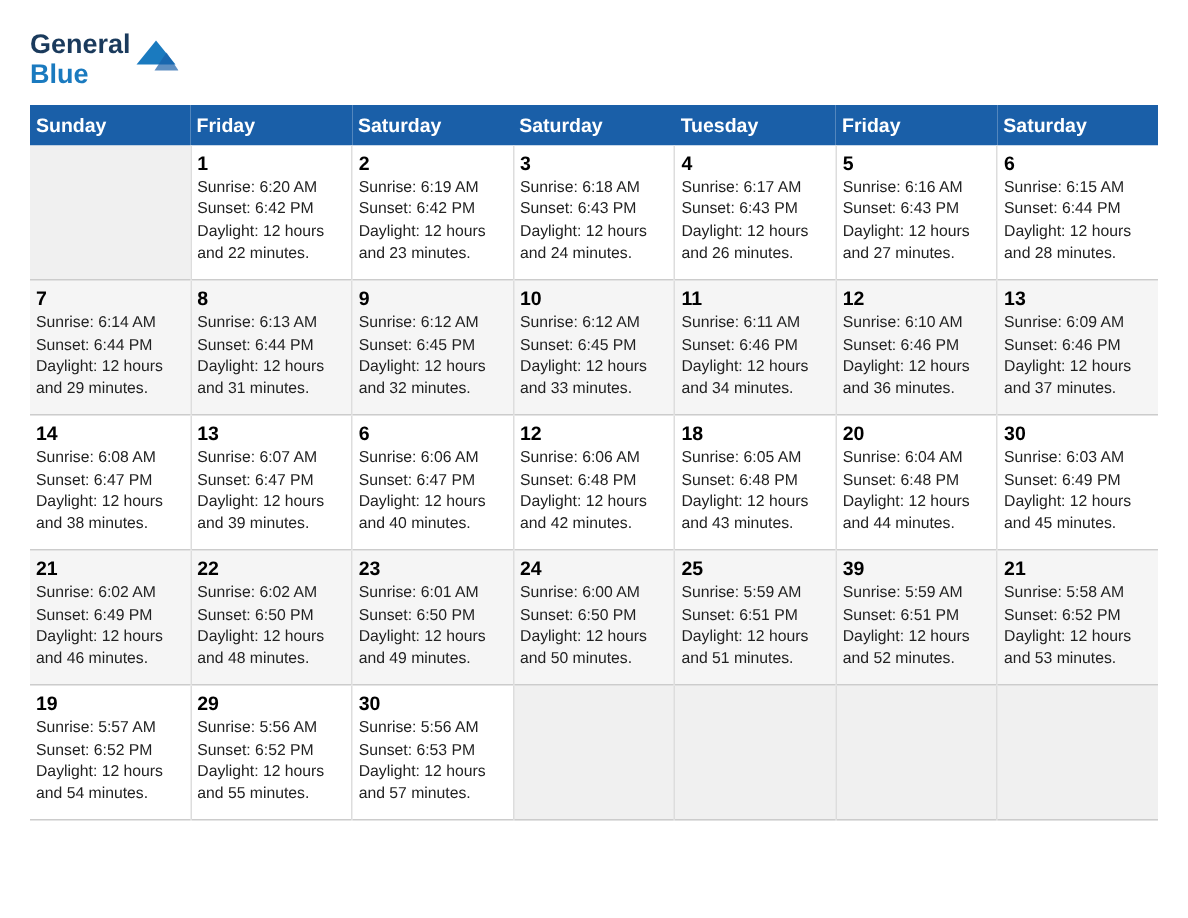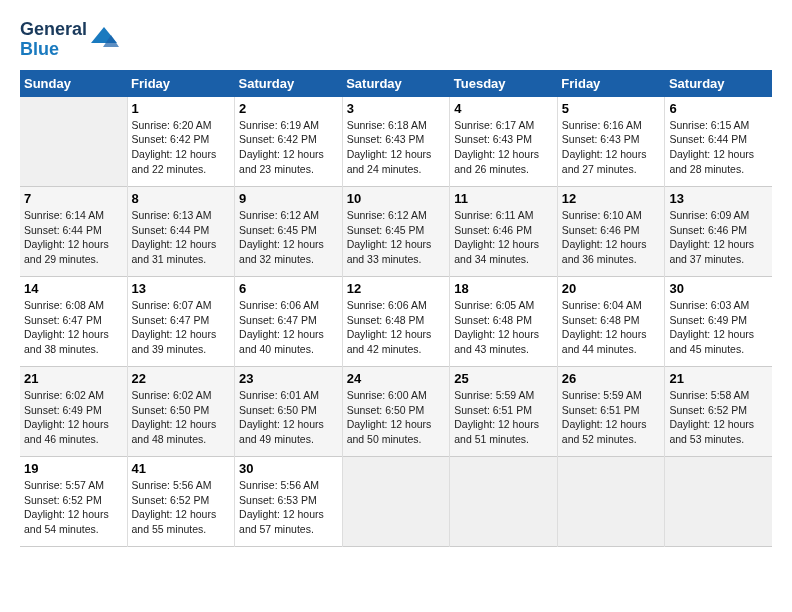--- a/index.html
+++ b/index.html
@@ -352,21 +352,21 @@
         <td>
           <span class="day-num">25</span>
         <div class="day-info">
           Sunrise: 5:59 AM<br>
           Sunset: 6:51 PM<br>
           Daylight: 12 hours<br>
           and 51 minutes.
         </div>
         </td>
         <td>
-          <span class="day-num">26</span>
+          <span class="day-num">39</span>
         <div class="day-info">
           Sunrise: 5:59 AM<br>
           Sunset: 6:51 PM<br>
           Daylight: 12 hours<br>
           and 52 minutes.
         </div>
         </td>
         <td>
           <span class="day-num">21</span>
         <div class="day-info">
@@ -381,21 +381,21 @@
         <td>
           <span class="day-num">19</span>
         <div class="day-info">
           Sunrise: 5:57 AM<br>
           Sunset: 6:52 PM<br>
           Daylight: 12 hours<br>
           and 54 minutes.
         </div>
         </td>
         <td>
-          <span class="day-num">41</span>
+          <span class="day-num">29</span>
         <div class="day-info">
           Sunrise: 5:56 AM<br>
           Sunset: 6:52 PM<br>
           Daylight: 12 hours<br>
           and 55 minutes.
         </div>
         </td>
         <td>
           <span class="day-num">30</span>
         <div class="day-info">

